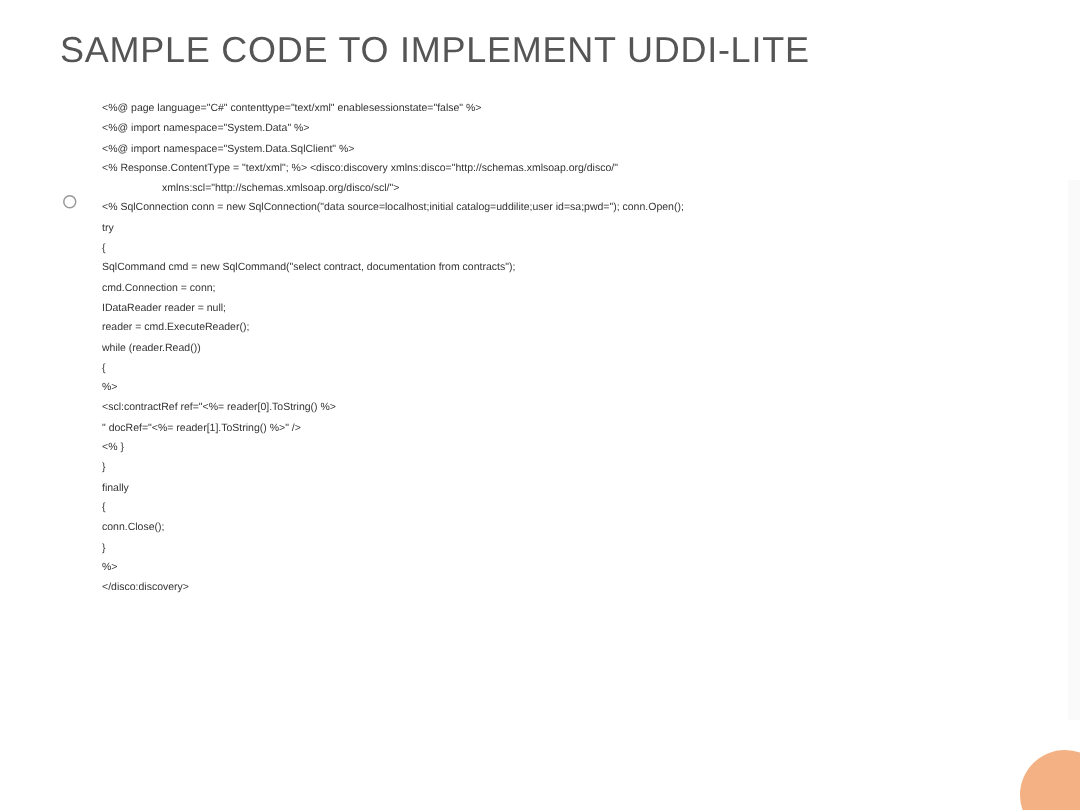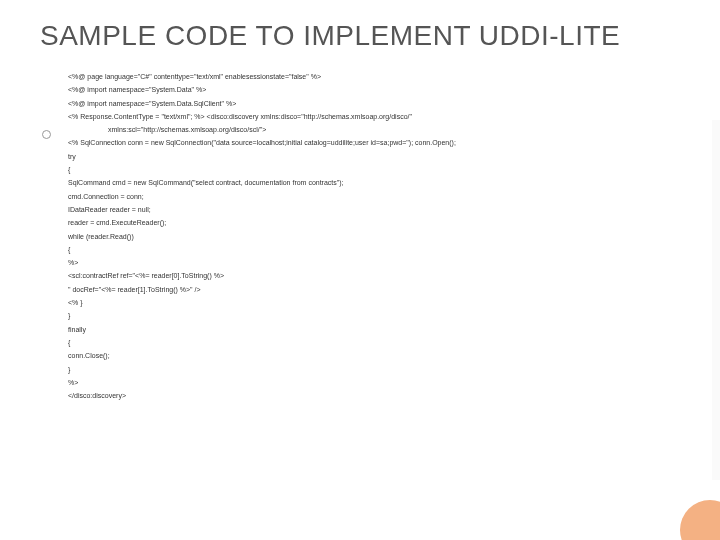--- a/index.html
+++ b/index.html
@@ -13,21 +13,21 @@
     overflow: hidden;
   }
   .slide {
     padding: 20px 40px 20px 40px;
     box-sizing: border-box;
     width: 100%;
     height: 100%;
     position: relative;
   }
   .title {
-    font-size: 28px;
+    font-size: 24px;
     font-weight: normal;
     color: #555;
     letter-spacing: 0.5px;
     margin-bottom: 18px;
     font-family: Arial, sans-serif;
   }
   .bullet {
     position: absolute;
     left: 42px;
     top: 130px;

